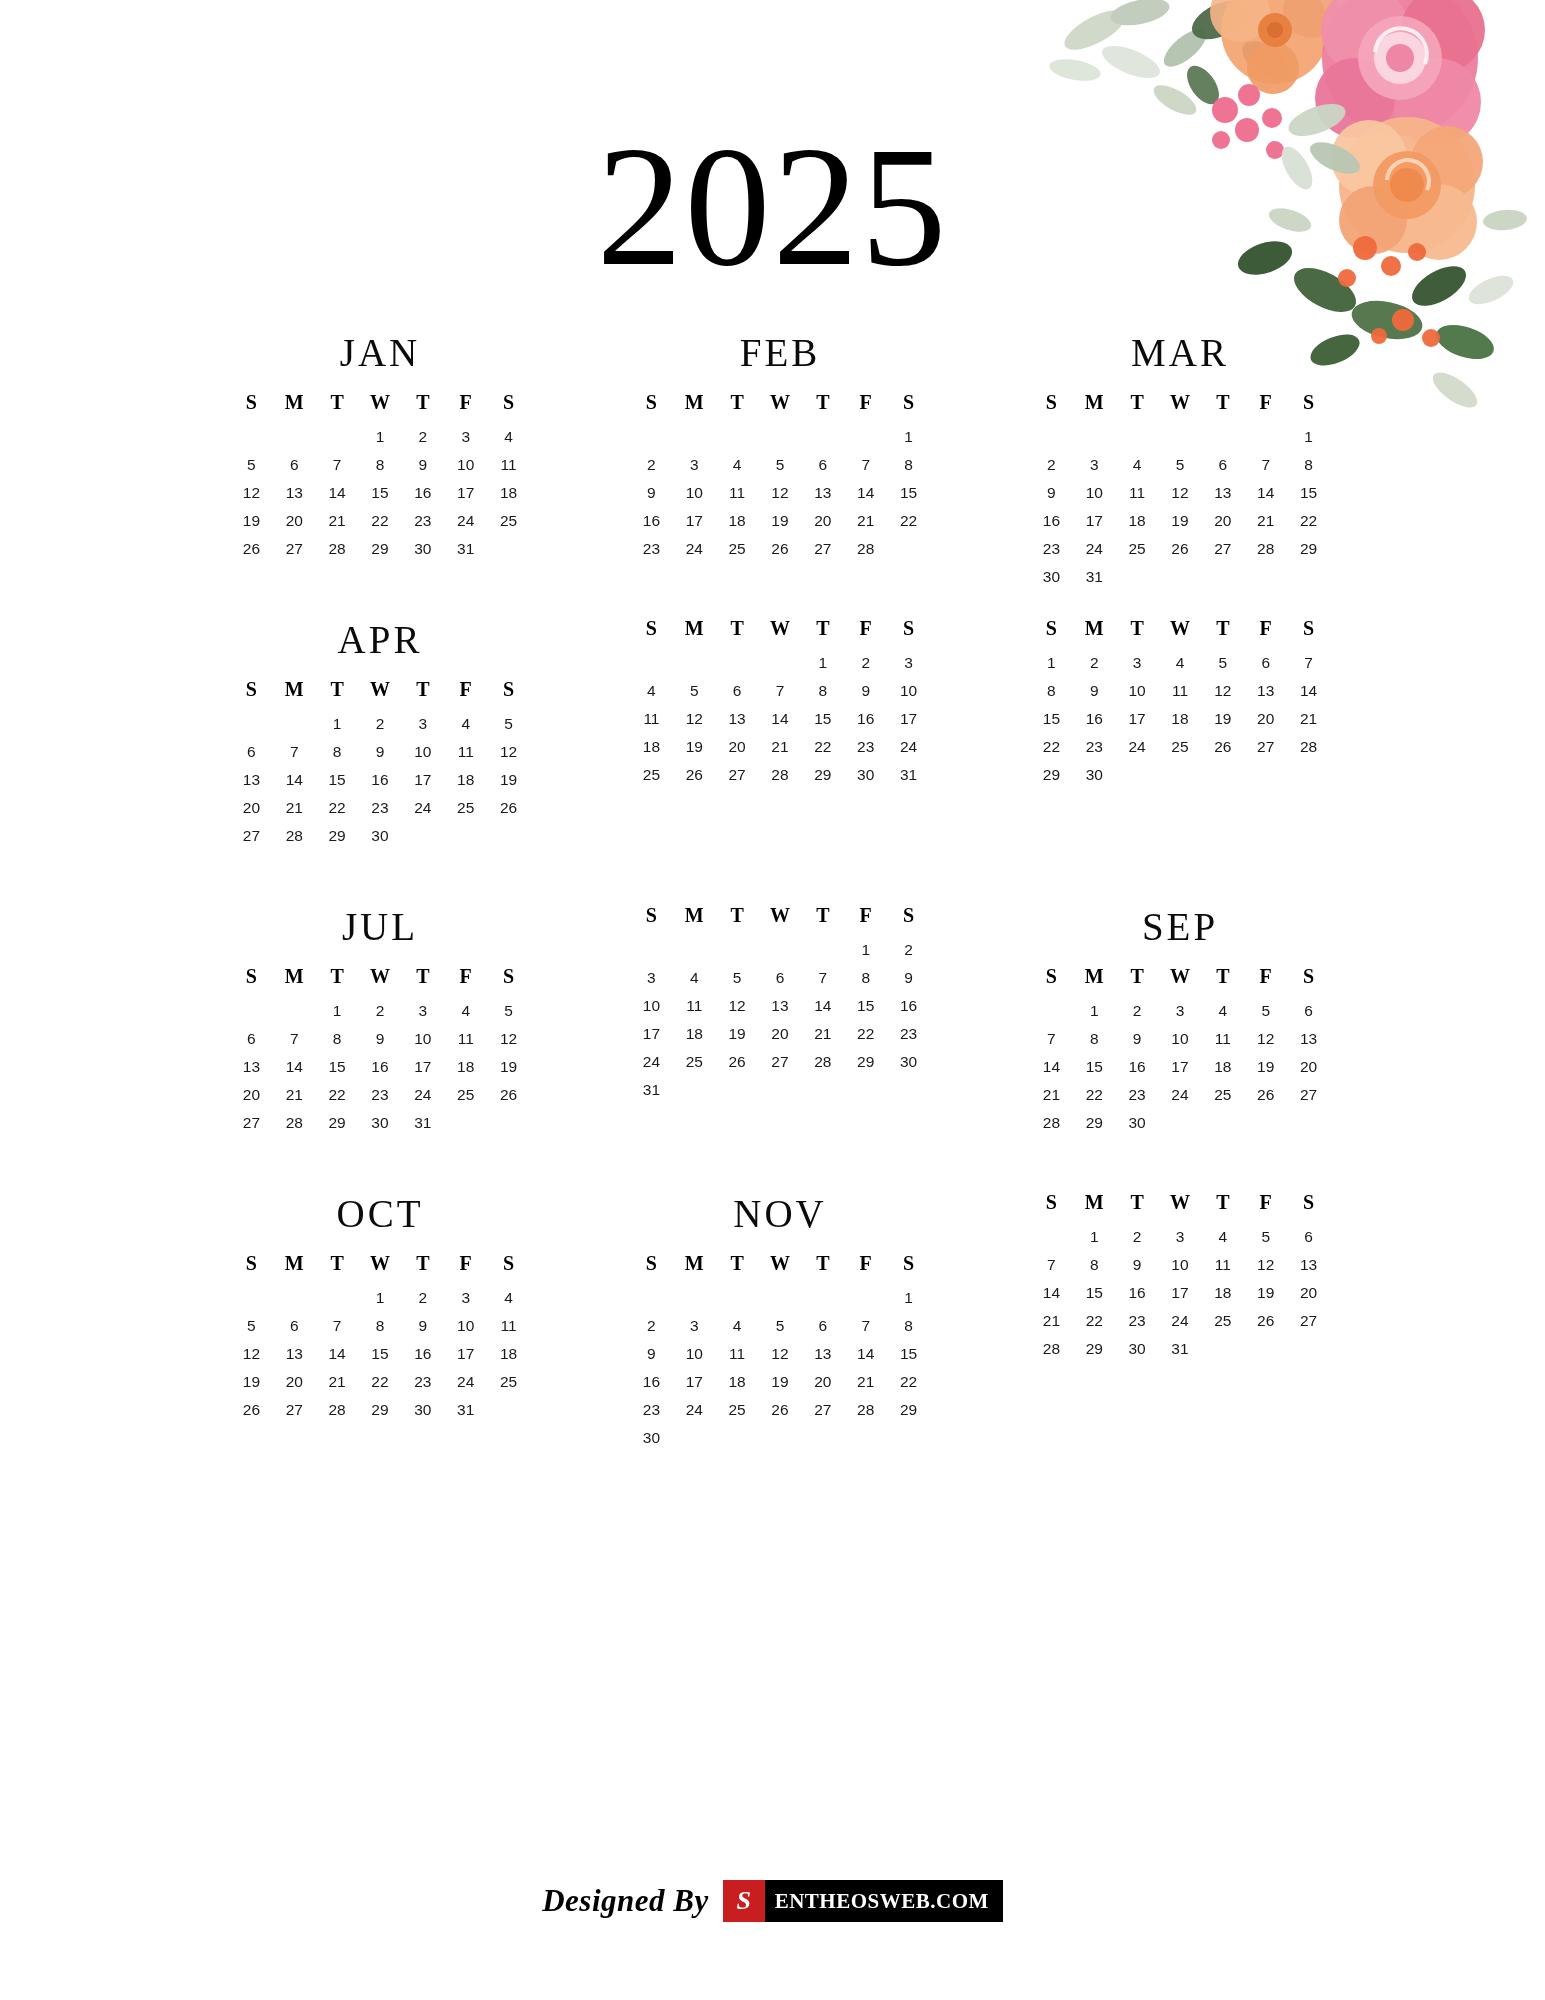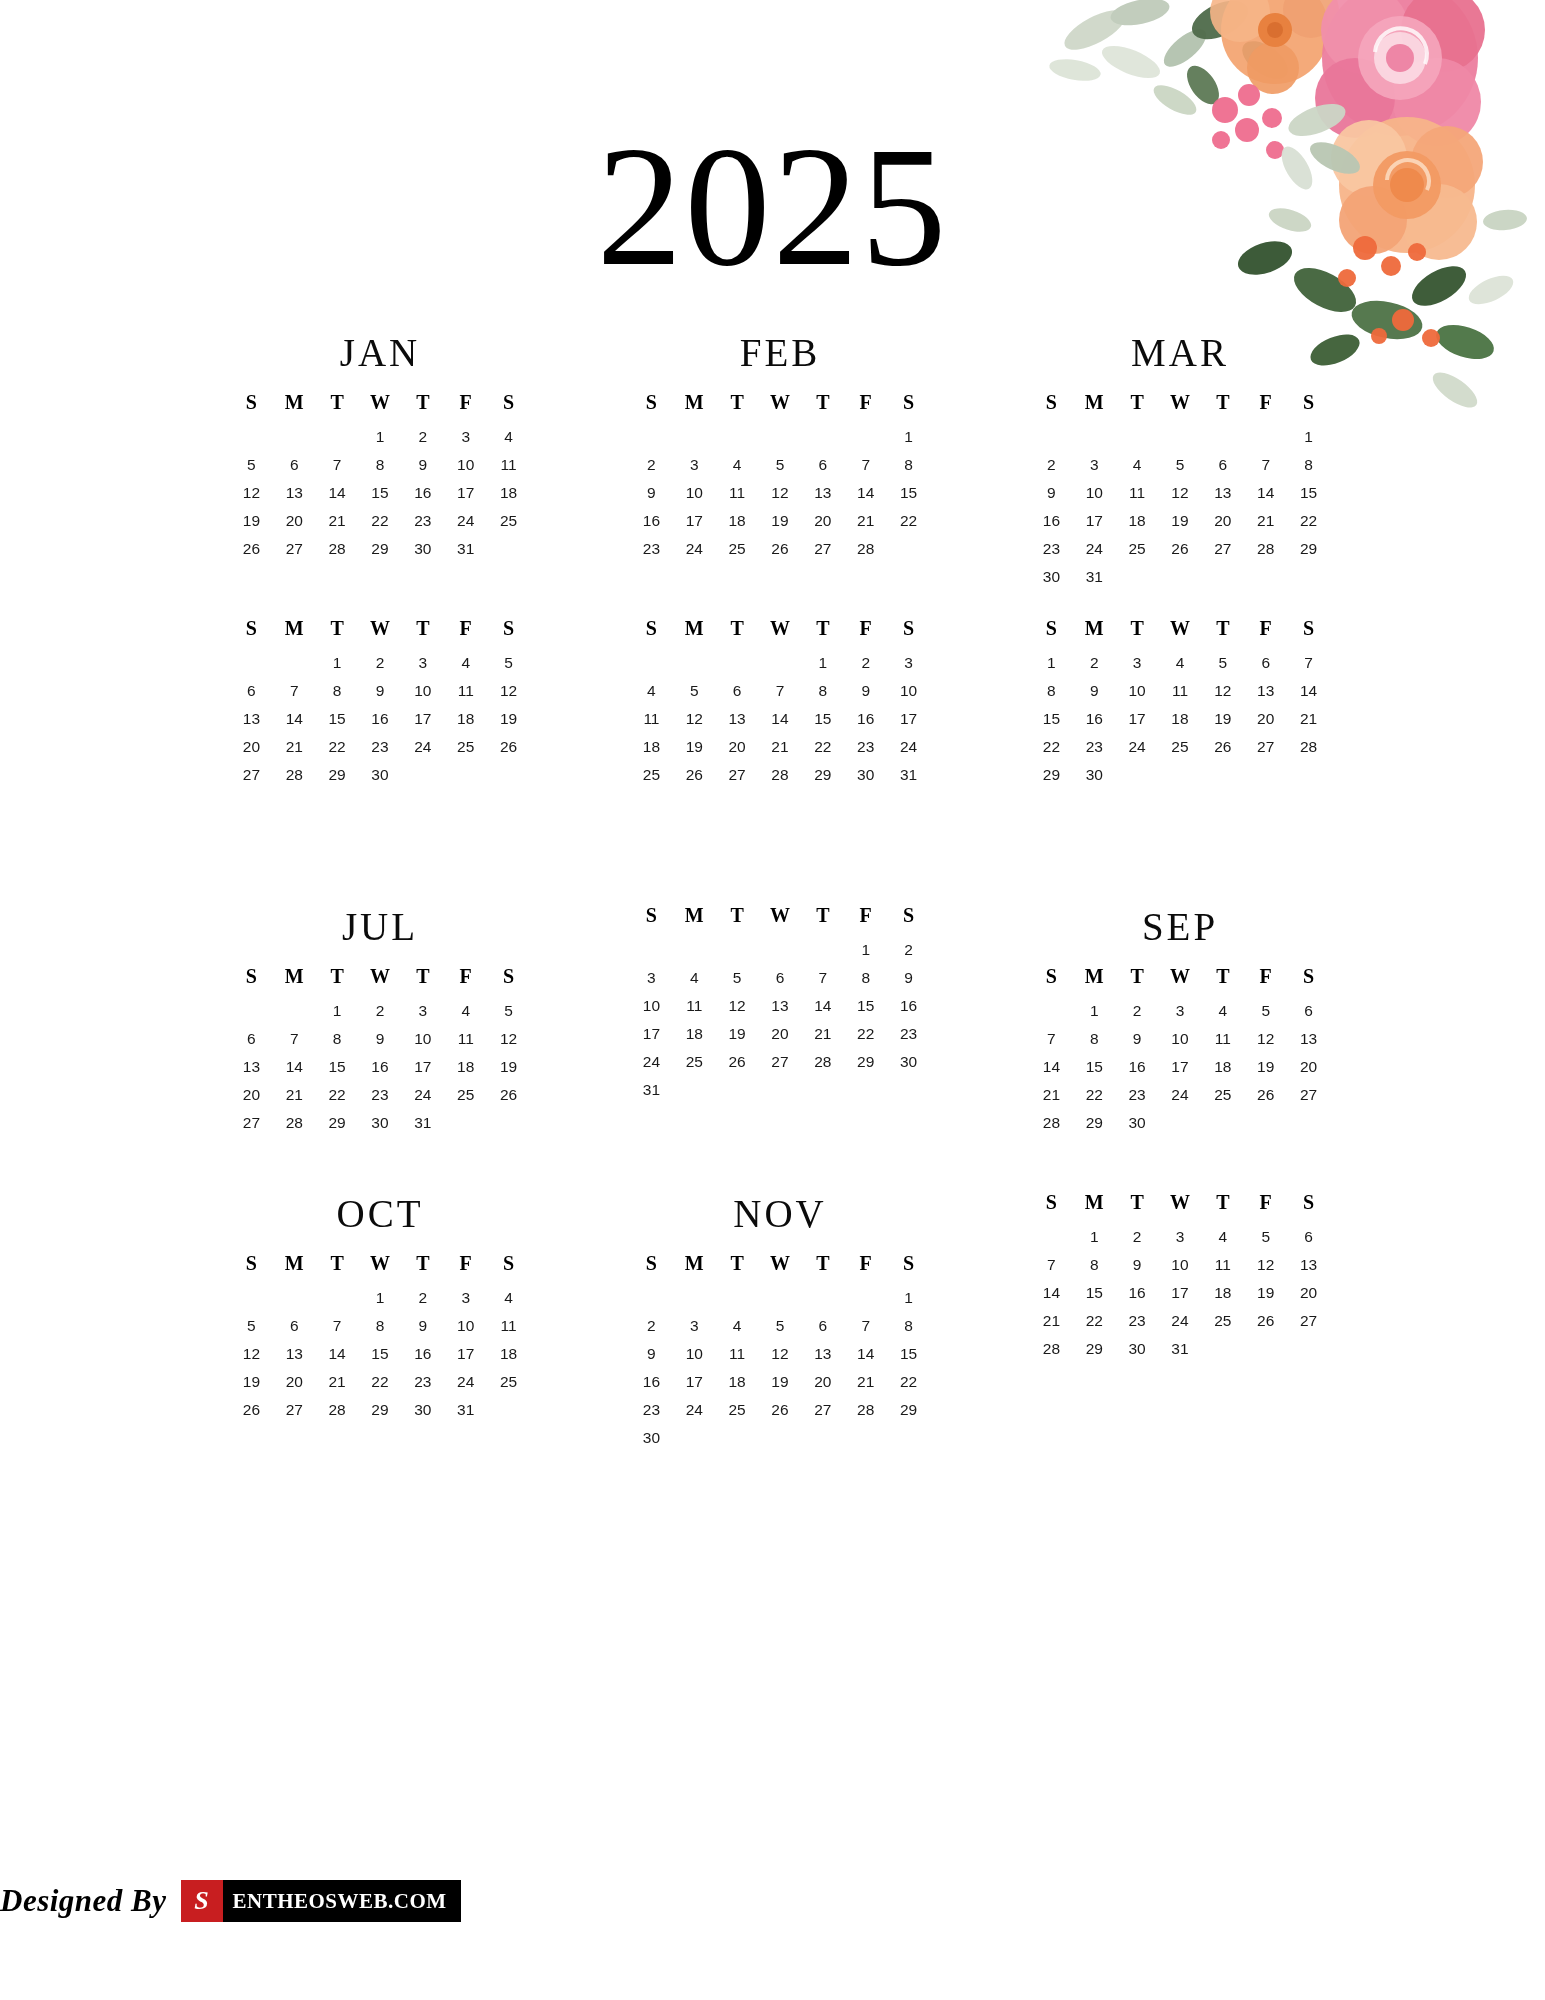--- a/index.html
+++ b/index.html
@@ -99,21 +99,21 @@
   }
 
   
   .footer {
     position: absolute;
     bottom: 78px;
     left: 0;
     width: 1545px;
     display: flex;
     align-items: center;
-    justify-content: flex-start;
+    justify-content: center;
     gap: 14px;
   }
   .designed-by {
     font-family: "Liberation Serif", serif;
     font-size: 31px;
     font-weight: 700;
     font-style: italic;
     color: #000000;
     letter-spacing: 0.5px;
   }
@@ -422,20 +422,21 @@
         <div class="day">30</div>
         <div class="day">31</div>
         <div class="day empty"></div>
         <div class="day empty"></div>
         <div class="day empty"></div>
         <div class="day empty"></div>
         <div class="day empty"></div>
       </div>
     </div>
     <div class="month">
+      <div class="month-name">APR</div>
       <div class="dow-row">
         <div class="dow">S</div>
         <div class="dow">M</div>
         <div class="dow">T</div>
         <div class="dow">W</div>
         <div class="dow">T</div>
         <div class="dow">F</div>
         <div class="dow">S</div>
       </div>
       <div class="week-row">

